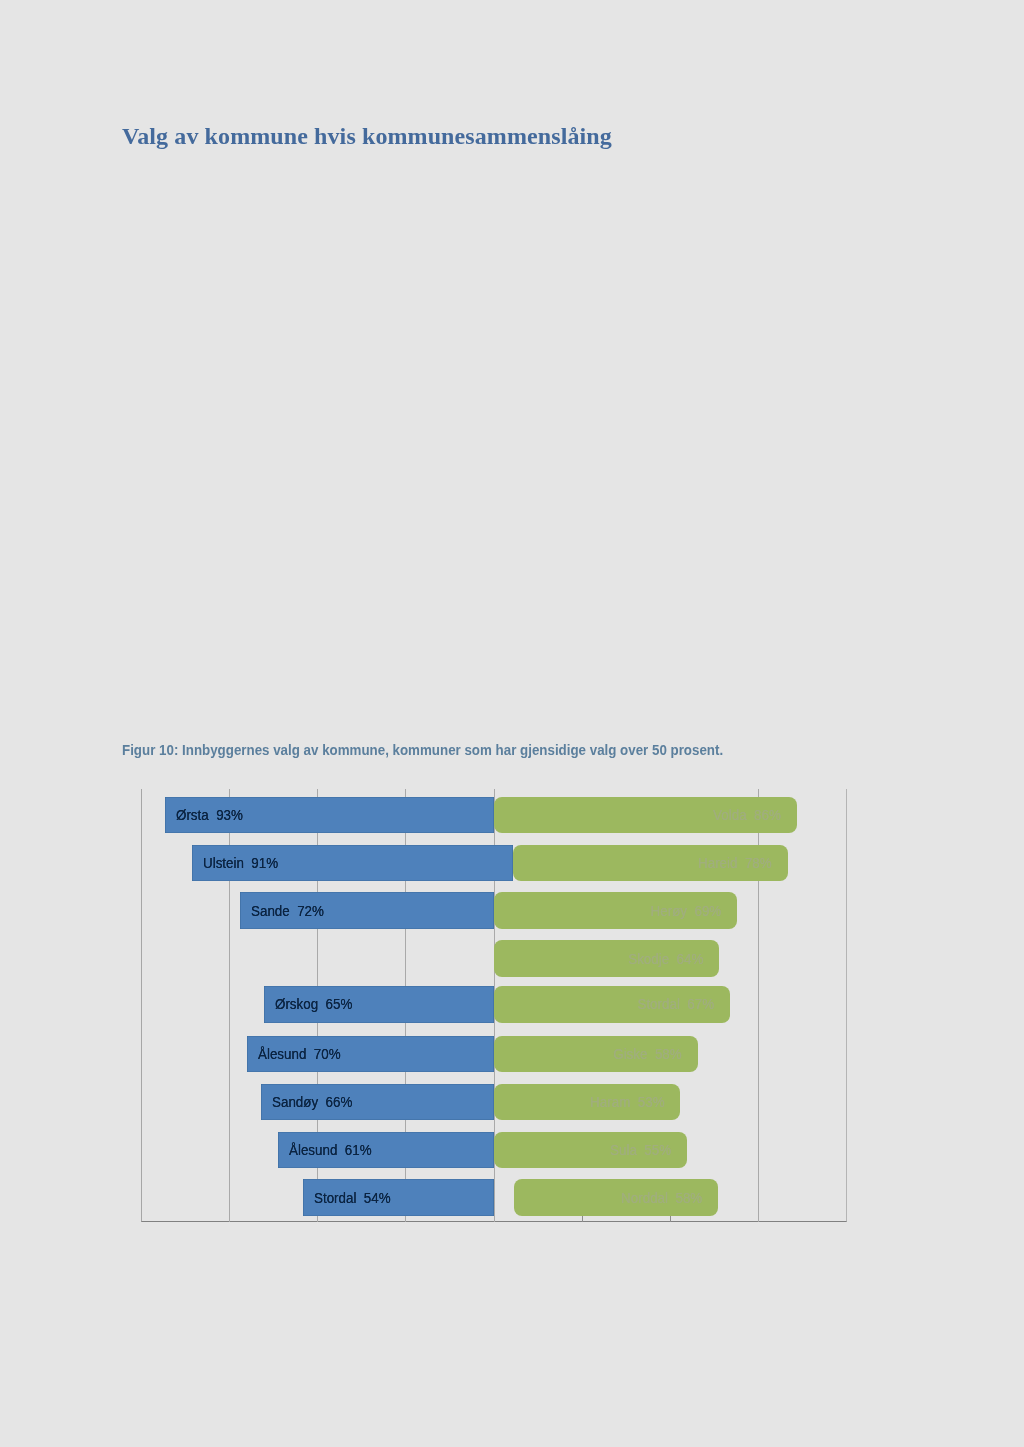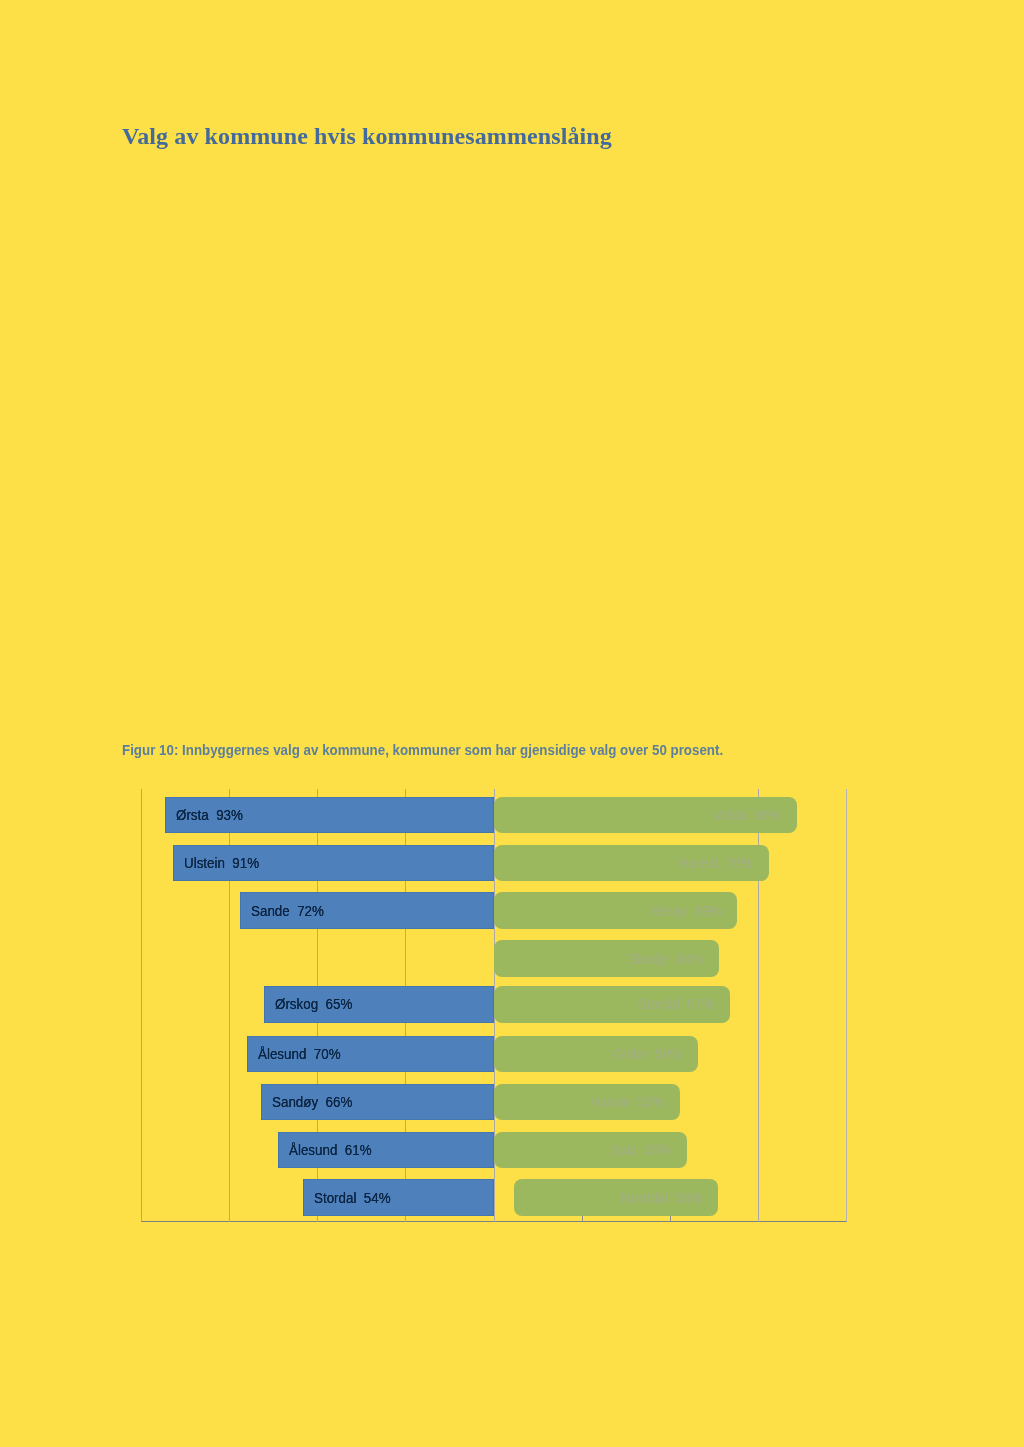--- a/index.html
+++ b/index.html
@@ -1,20 +1,20 @@
 <!DOCTYPE html>
 <html><head>
 <meta charset="utf-8">
 <title>Valg av kommune hvis kommunesammenslaing</title>
 <style>
   html,body{margin:0;padding:0;background:#ffffff;}
   body{width:1024px;height:1447px;position:relative;overflow:hidden;
        font-family:"Liberation Sans",sans-serif;
        -webkit-font-smoothing:antialiased;}
-  .page{position:absolute;left:0;top:0;width:1024px;height:1447px;background:#fde047;}
+  .page{position:absolute;left:0;top:0;width:1024px;height:1447px;background:#e5e5e5;}
 
   #doc-title{position:absolute;left:122px;top:123px;
        font-family:"Liberation Serif",serif;font-weight:bold;
        font-size:24px;line-height:26px;color:#446a9c;letter-spacing:.1px;
        white-space:nowrap;}
 
   #fig-caption{position:absolute;left:122px;top:742px;
        font-size:14.6px;line-height:17px;font-weight:bold;color:#5b7f9d;
        white-space:nowrap;transform:scaleX(0.914);transform-origin:left top;}
 
@@ -66,21 +66,21 @@
 
       <div class="row" style="top: 7.85px;">
         <div class="bar bar-left" style="left: 24.489px; width: 328.511px;">
           <span class="lbl-left">Ørsta  93%</span>
         </div>
         <div class="bar bar-right" style="left: 352.5px; width: 303.322px;">
           <span class="lbl-right">Volda  86%</span>
         </div>
       </div>
 
-      <div class="row" style="top: 55.67px;">
+      <div class="row" style="top: 55.67px; margin-left: 19px;">
         <div class="bar bar-left" style="left: 31.543px; width: 321.457px;">
           <span class="lbl-left">Ulstein  91%</span>
         </div>
         <div class="bar bar-right" style="left: 352.5px; width: 275.106px;">
           <span class="lbl-right">Hareid  78%</span>
         </div>
       </div>
 
       <div class="row" style="top: 103.49px;">
         <div class="bar bar-left" style="left: 98.556px; width: 254.444px;">

